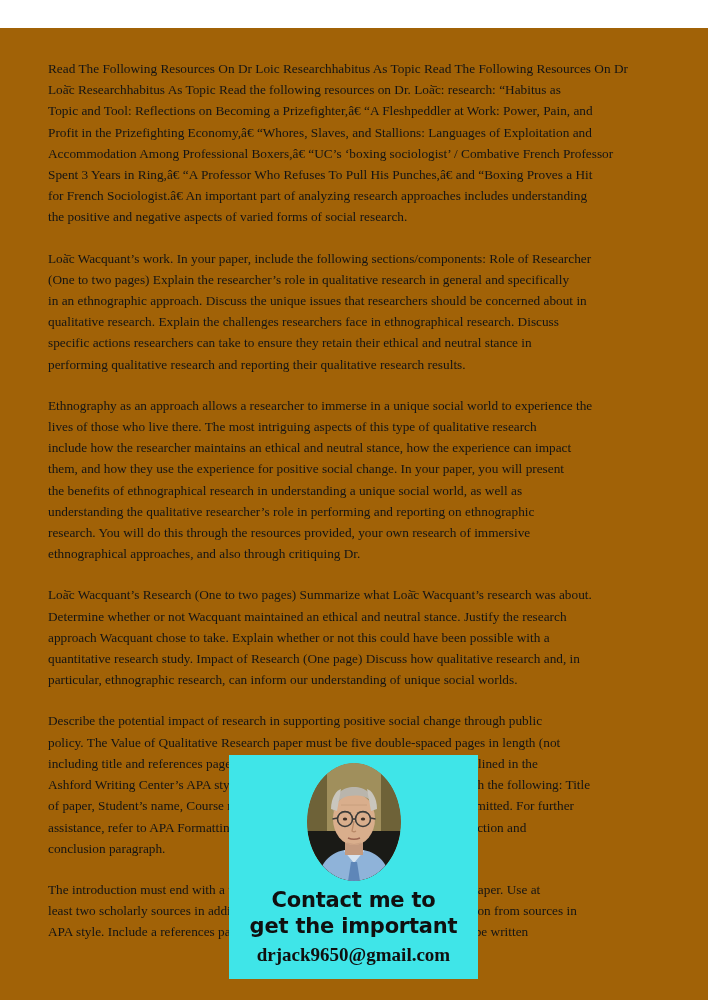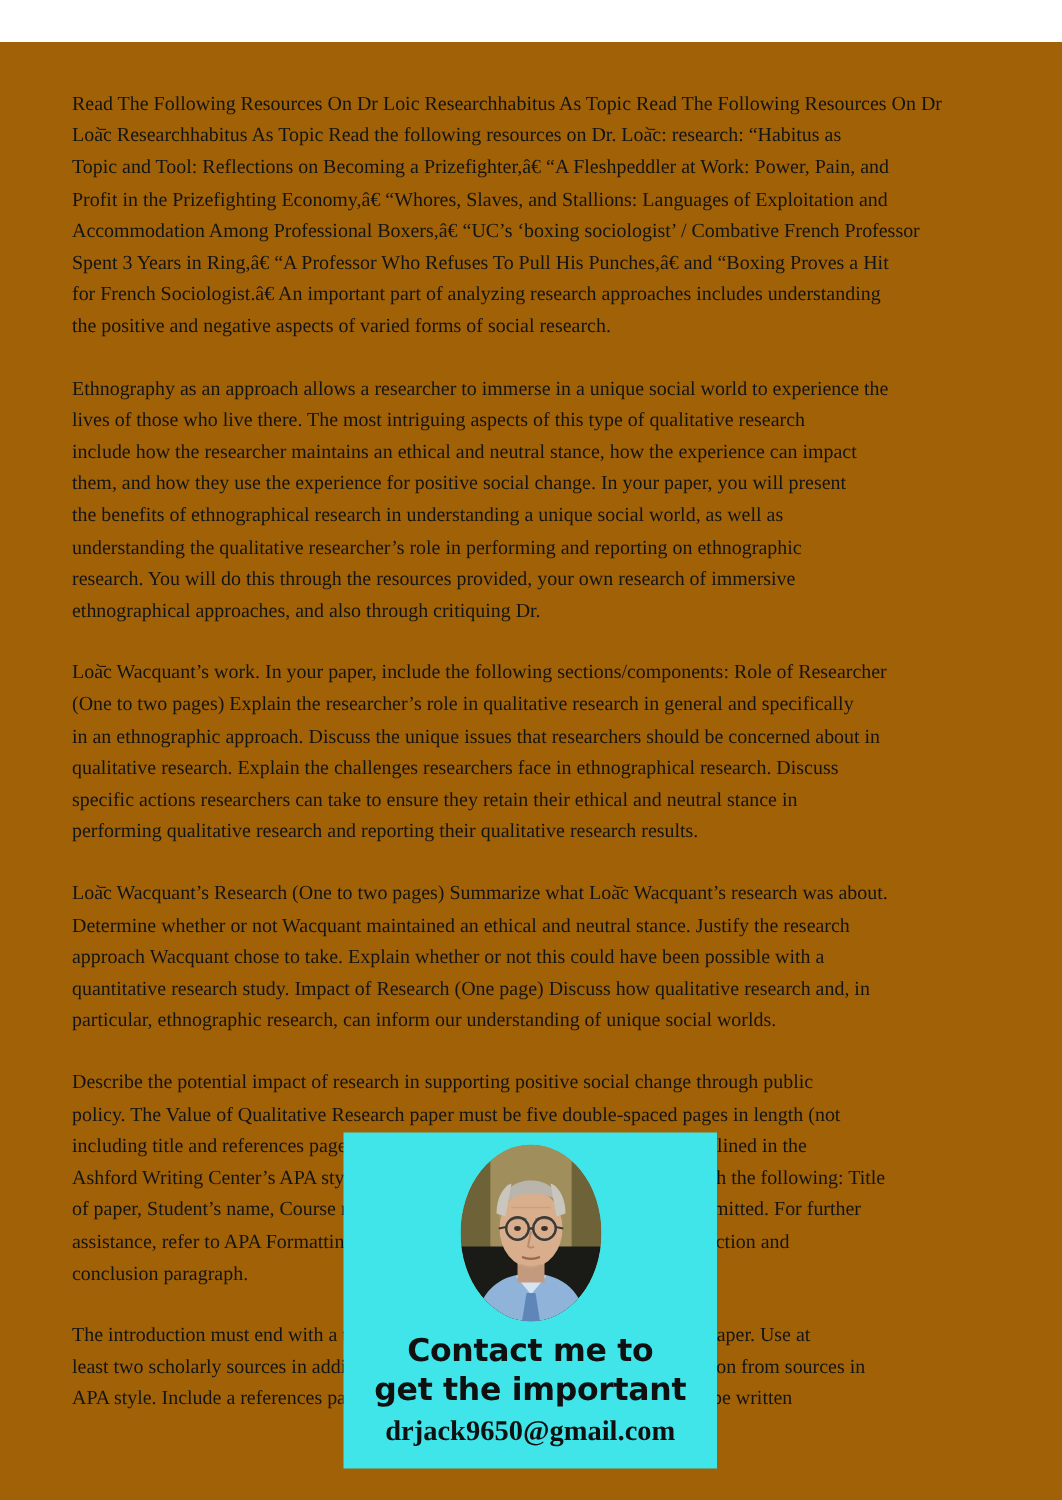--- a/index.html
+++ b/index.html
@@ -94,34 +94,34 @@
 
   <div class="doc-body">
     <p class="para">Read The Following Resources On Dr Loic Researchhabitus As Topic Read The Following Resources On Dr
 Loà̄c Researchhabitus As Topic Read the following resources on Dr. Loà̄c: research: “Habitus as
 Topic and Tool: Reflections on Becoming a Prizefighter,â€ “A Fleshpeddler at Work: Power, Pain, and
 Profit in the Prizefighting Economy,â€ “Whores, Slaves, and Stallions: Languages of Exploitation and
 Accommodation Among Professional Boxers,â€ “UC’s ‘boxing sociologist’ / Combative French Professor
 Spent 3 Years in Ring,â€ “A Professor Who Refuses To Pull His Punches,â€ and “Boxing Proves a Hit
 for French Sociologist.â€ An important part of analyzing research approaches includes understanding
 the positive and negative aspects of varied forms of social research.</p>
+    <p class="para">Loà̄c Wacquant’s work. In your paper, include the following sections/components: Role of Researcher
+(One to two pages) Explain the researcher’s role in qualitative research in general and specifically
+in an ethnographic approach. Discuss the unique issues that researchers should be concerned about in
+qualitative research. Explain the challenges researchers face in ethnographical research. Discuss
+specific actions researchers can take to ensure they retain their ethical and neutral stance in
+performing qualitative research and reporting their qualitative research results.</p>
     <p class="para">Ethnography as an approach allows a researcher to immerse in a unique social world to experience the
 lives of those who live there. The most intriguing aspects of this type of qualitative research
 include how the researcher maintains an ethical and neutral stance, how the experience can impact
 them, and how they use the experience for positive social change. In your paper, you will present
 the benefits of ethnographical research in understanding a unique social world, as well as
 understanding the qualitative researcher’s role in performing and reporting on ethnographic
 research. You will do this through the resources provided, your own research of immersive
 ethnographical approaches, and also through critiquing Dr.</p>
-    <p class="para">Loà̄c Wacquant’s work. In your paper, include the following sections/components: Role of Researcher
-(One to two pages) Explain the researcher’s role in qualitative research in general and specifically
-in an ethnographic approach. Discuss the unique issues that researchers should be concerned about in
-qualitative research. Explain the challenges researchers face in ethnographical research. Discuss
-specific actions researchers can take to ensure they retain their ethical and neutral stance in
-performing qualitative research and reporting their qualitative research results.</p>
     <p class="para">Loà̄c Wacquant’s Research (One to two pages) Summarize what Loà̄c Wacquant’s research was about.
 Determine whether or not Wacquant maintained an ethical and neutral stance. Justify the research
 approach Wacquant chose to take. Explain whether or not this could have been possible with a
 quantitative research study. Impact of Research (One page) Discuss how qualitative research and, in
 particular, ethnographic research, can inform our understanding of unique social worlds.</p>
     <p class="para">Describe the potential impact of research in supporting positive social change through public
 policy. The Value of Qualitative Research paper must be five double-spaced pages in length (not
 including title and references pages) and formatted according to APA style as outlined in the
 Ashford Writing Center’s APA style guide. Must include a separate title page with the following: Title
 of paper, Student’s name, Course name and number, Instructor’s name, Date submitted. For further

